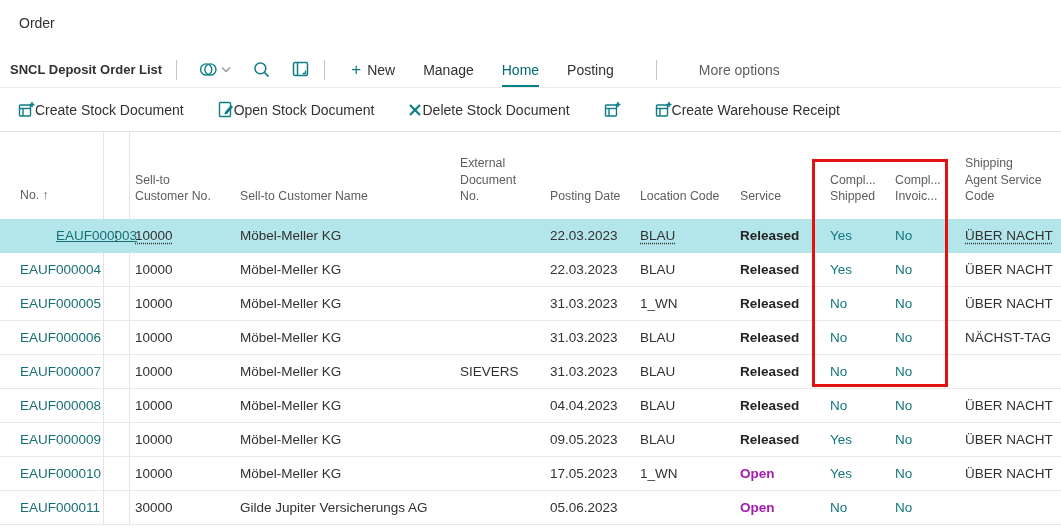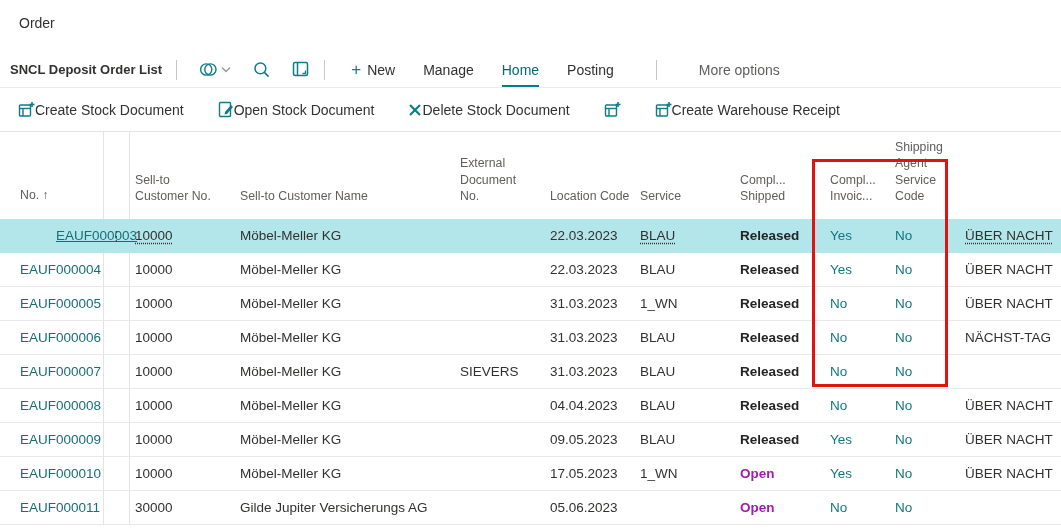--- a/index.html
+++ b/index.html
@@ -176,20 +176,21 @@
 
   <div class="thead">
     <div class="c-no"><span>No.</span> <span class="sort-arrow">↑</span></div>
     <div class="c-menu"></div>
     <div class="c-sellto">Sell-to
 Customer No.</div>
     <div>Sell-to Customer Name</div>
     <div>External
 Document
 No.</div>
+    <div>Posting Date</div>
     <div>Location Code</div>
     <div>Service</div>
     <div>Compl...
 Shipped</div>
     <div>Compl...
 Invoic...</div>
     <div>Shipping
 Agent Service
 Code</div>
   </div>

